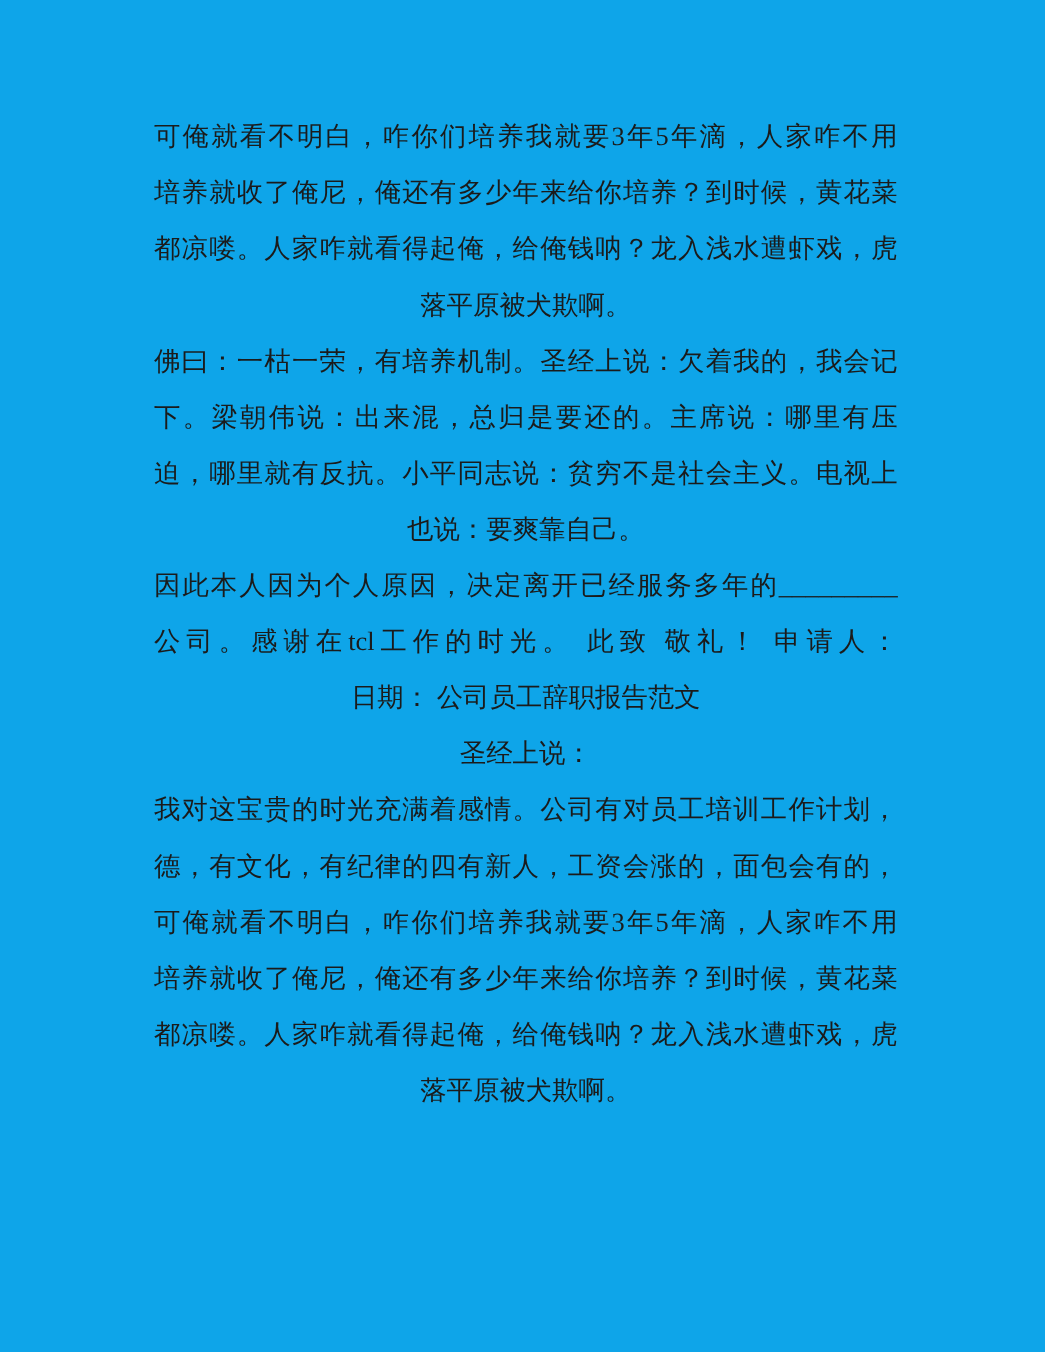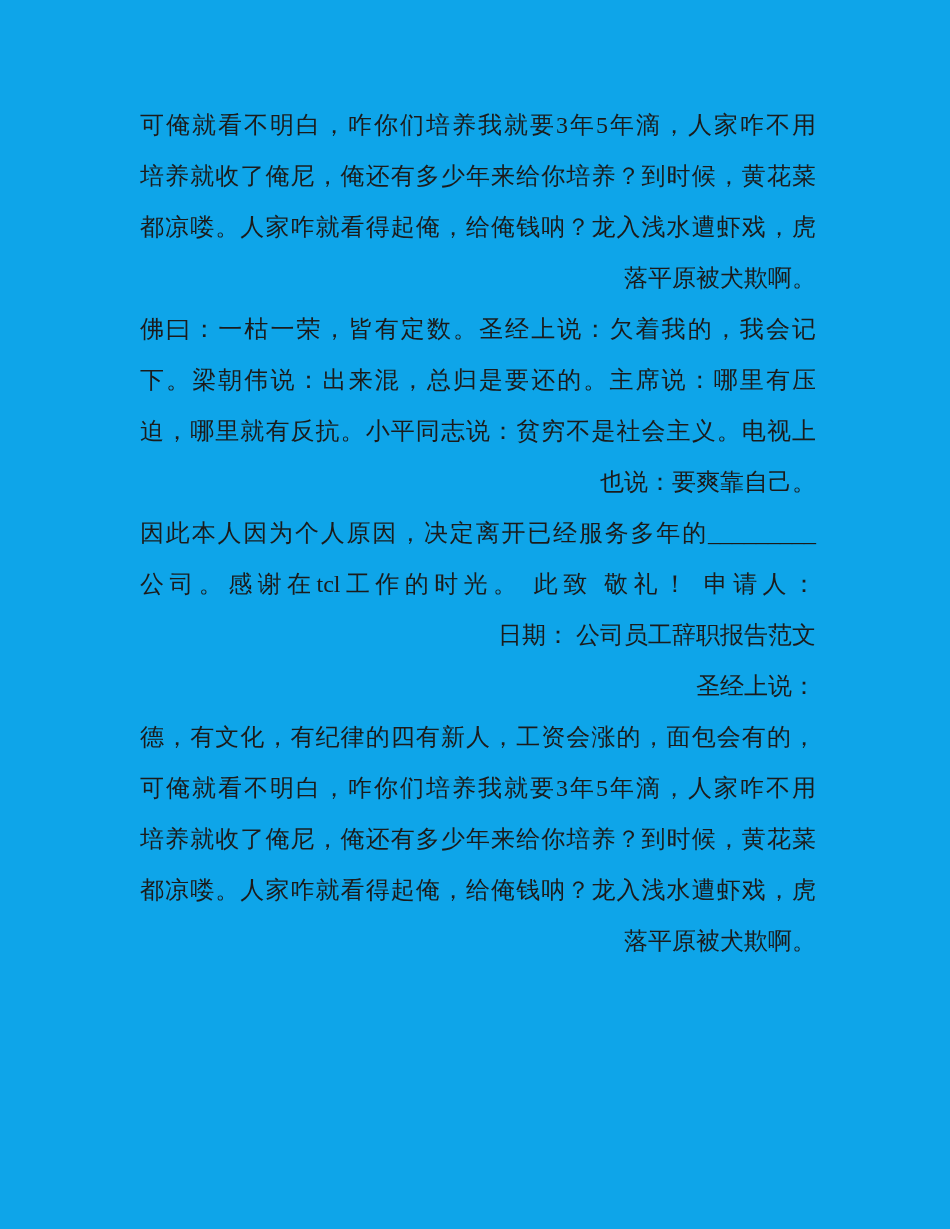--- a/index.html
+++ b/index.html
@@ -25,40 +25,41 @@
   }
   .line {
     height: 51px;
     line-height: 51px;
   }
   .line.just {
     text-align: justify;
     text-align-last: justify;
   }
   .line.left {
-    text-align: right;
+    text-align: center;
     white-space: pre;
   }
 </style>
 </head>
 <body>
 
 <div class="page">
   <div class="doc-body">
       <div class="line just">可俺就看不明白，咋你们培养我就要3年5年滴，人家咋不用</div>
       <div class="line just">培养就收了俺尼，俺还有多少年来给你培养？到时候，黄花菜</div>
       <div class="line just">都凉喽。人家咋就看得起俺，给俺钱呐？龙入浅水遭虾戏，虎</div>
       <div class="line left">落平原被犬欺啊。</div>
-      <div class="line just">佛曰：一枯一荣，皆有定数。圣经上说：欠着我的，我会记</div>
+      <div class="line just">佛曰：一枯一荣，有培养机制。圣经上说：欠着我的，我会记</div>
       <div class="line just">下。梁朝伟说：出来混，总归是要还的。主席说：哪里有压</div>
       <div class="line just">迫，哪里就有反抗。小平同志说：贫穷不是社会主义。电视上</div>
       <div class="line left">也说：要爽靠自己。</div>
       <div class="line just">因此本人因为个人原因，决定离开已经服务多年的_________</div>
       <div class="line just">公司。感谢在tcl工作的时光。 此致 敬礼！ 申请人：</div>
       <div class="line left">日期： 公司员工辞职报告范文</div>
       <div class="line left">圣经上说：</div>
+      <div class="line just">我对这宝贵的时光充满着感情。公司有对员工培训工作计划，</div>
       <div class="line just">德，有文化，有纪律的四有新人，工资会涨的，面包会有的，</div>
       <div class="line just">可俺就看不明白，咋你们培养我就要3年5年滴，人家咋不用</div>
       <div class="line just">培养就收了俺尼，俺还有多少年来给你培养？到时候，黄花菜</div>
       <div class="line just">都凉喽。人家咋就看得起俺，给俺钱呐？龙入浅水遭虾戏，虎</div>
       <div class="line left">落平原被犬欺啊。</div>
     </div>
 </div>
 
 </body></html>

